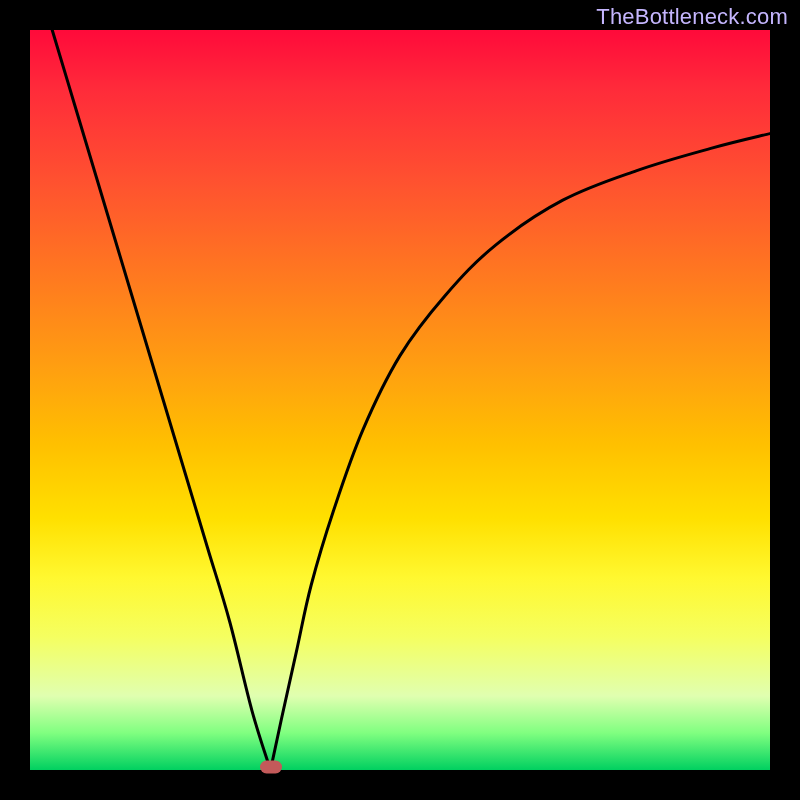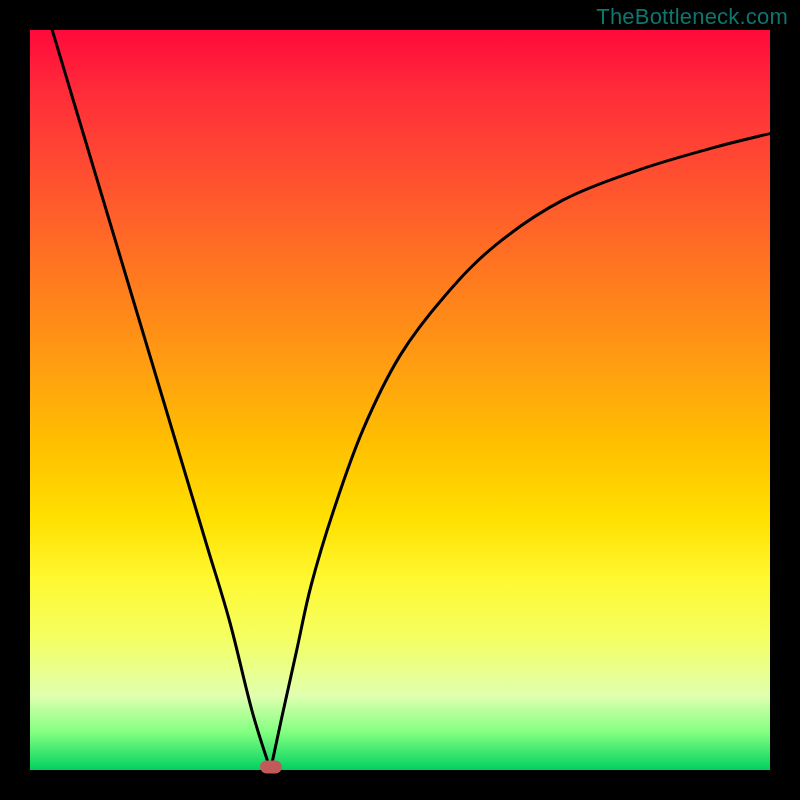--- a/index.html
+++ b/index.html
@@ -38,21 +38,21 @@
       #f5ff60 82%,
       #e0ffb0 90%,
       #80ff80 95%,
       #00d060 100%
     );
   }
   .watermark {
     position: absolute;
     top: 4px;
     right: 12px;
-    color: #0f766e;
+    color: #c4b5fd;
     font-size: 22px;
     font-weight: 500;
     letter-spacing: 0.2px;
     user-select: none;
   }
   svg.curve {
     position: absolute;
     left: 0;
     top: 0;
     width: 740px;

